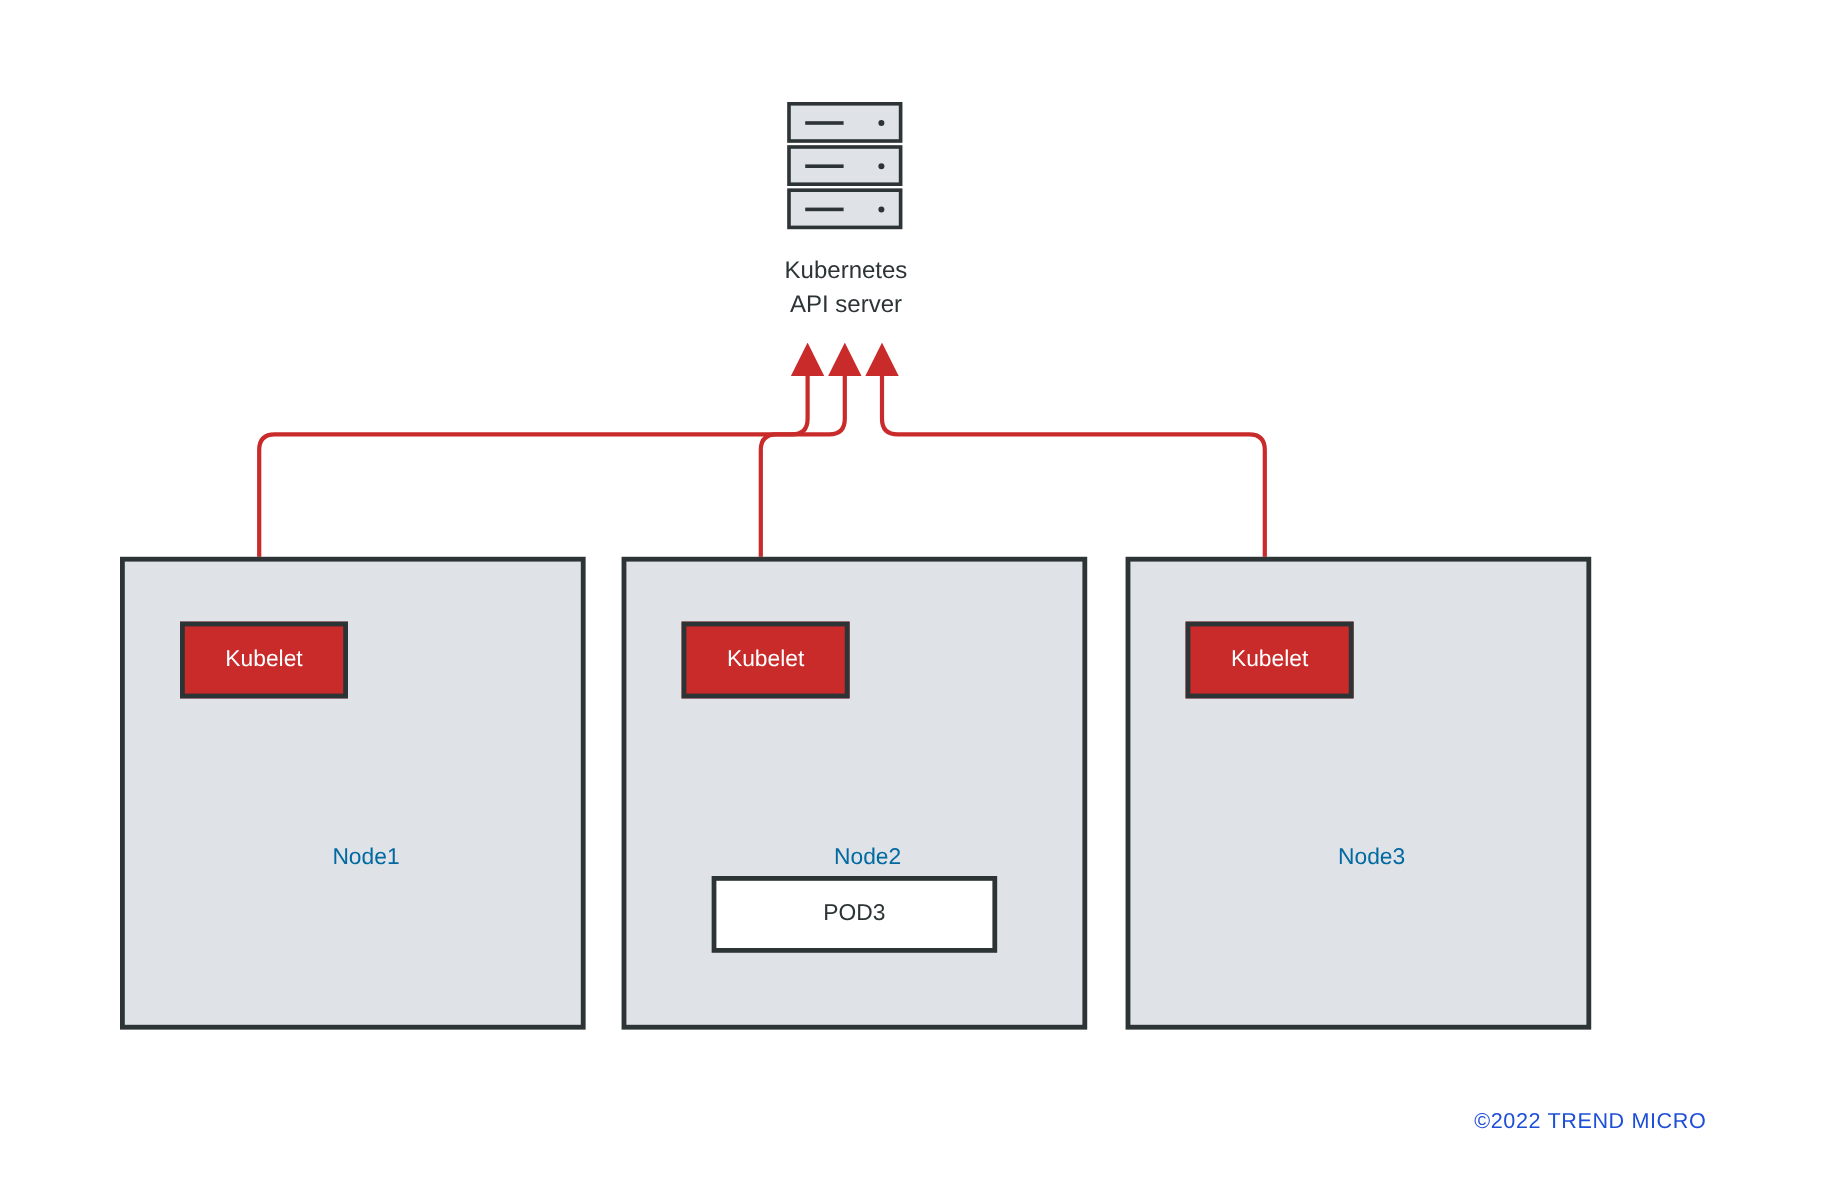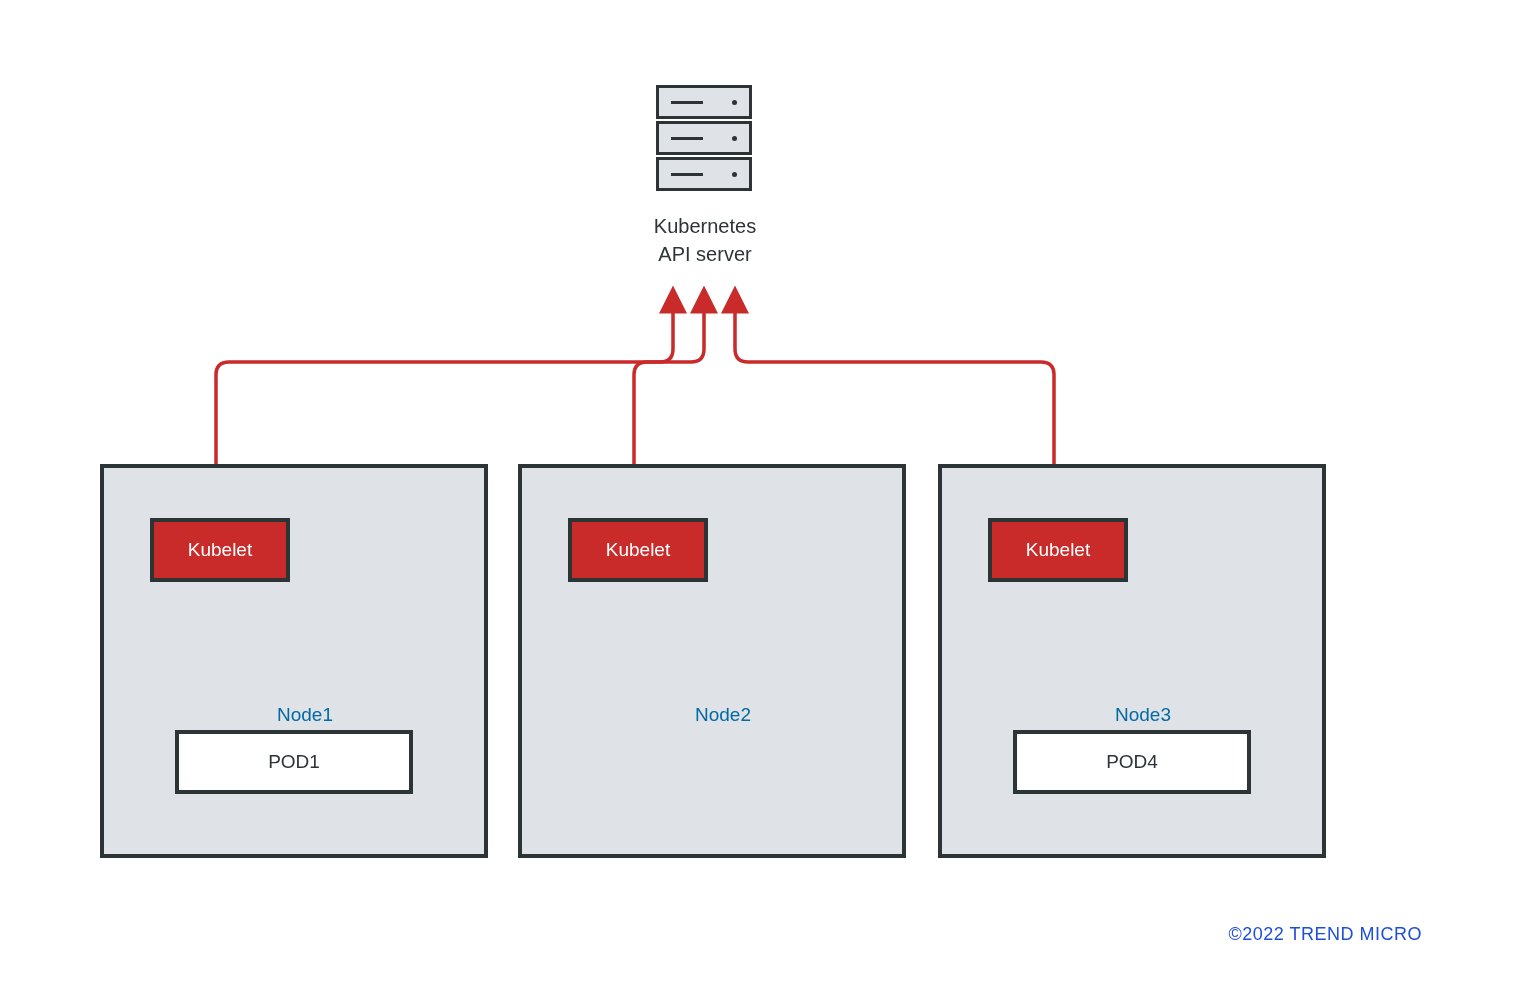--- a/index.html
+++ b/index.html
@@ -166,37 +166,34 @@
     <path d="M 634 563 L 634 642 Q 634 655 647 655 L 663 655 Q 676 655 676 668 L 676 696" stroke="#c92a2a" stroke-width="3.5" fill="none" marker-end="url(#arrowhead)"></path>
 
     <path d="M 1054 563 L 1054 642 Q 1054 655 1067 655 L 1083 655 Q 1096 655 1096 668 L 1096 696" stroke="#c92a2a" stroke-width="3.5" fill="none" marker-end="url(#arrowhead)"></path>
   </svg>
 
   <div class="node node1">
     <div class="kubelet">
       <span>Kubelet</span>
     </div>
     <div class="node-label">Node1</div>
-    <div class="pod pod-bottom">
-      <span>POD1</span>
-    </div>
   </div>
 
   <div class="node node2">
     <div class="kubelet">
       <span>Kubelet</span>
     </div>
     <div class="node-label">Node2</div>
+    <div class="pod pod-bottom">
+      <span>POD3</span>
+    </div>
   </div>
 
   <div class="node node3">
     <div class="kubelet">
       <span>Kubelet</span>
     </div>
     <div class="node-label">Node3</div>
-    <div class="pod pod-bottom">
-      <span>POD4</span>
-    </div>
   </div>
 
   <div class="footer">©2022 TREND MICRO</div>
 
 </div>
 
 </body></html>

